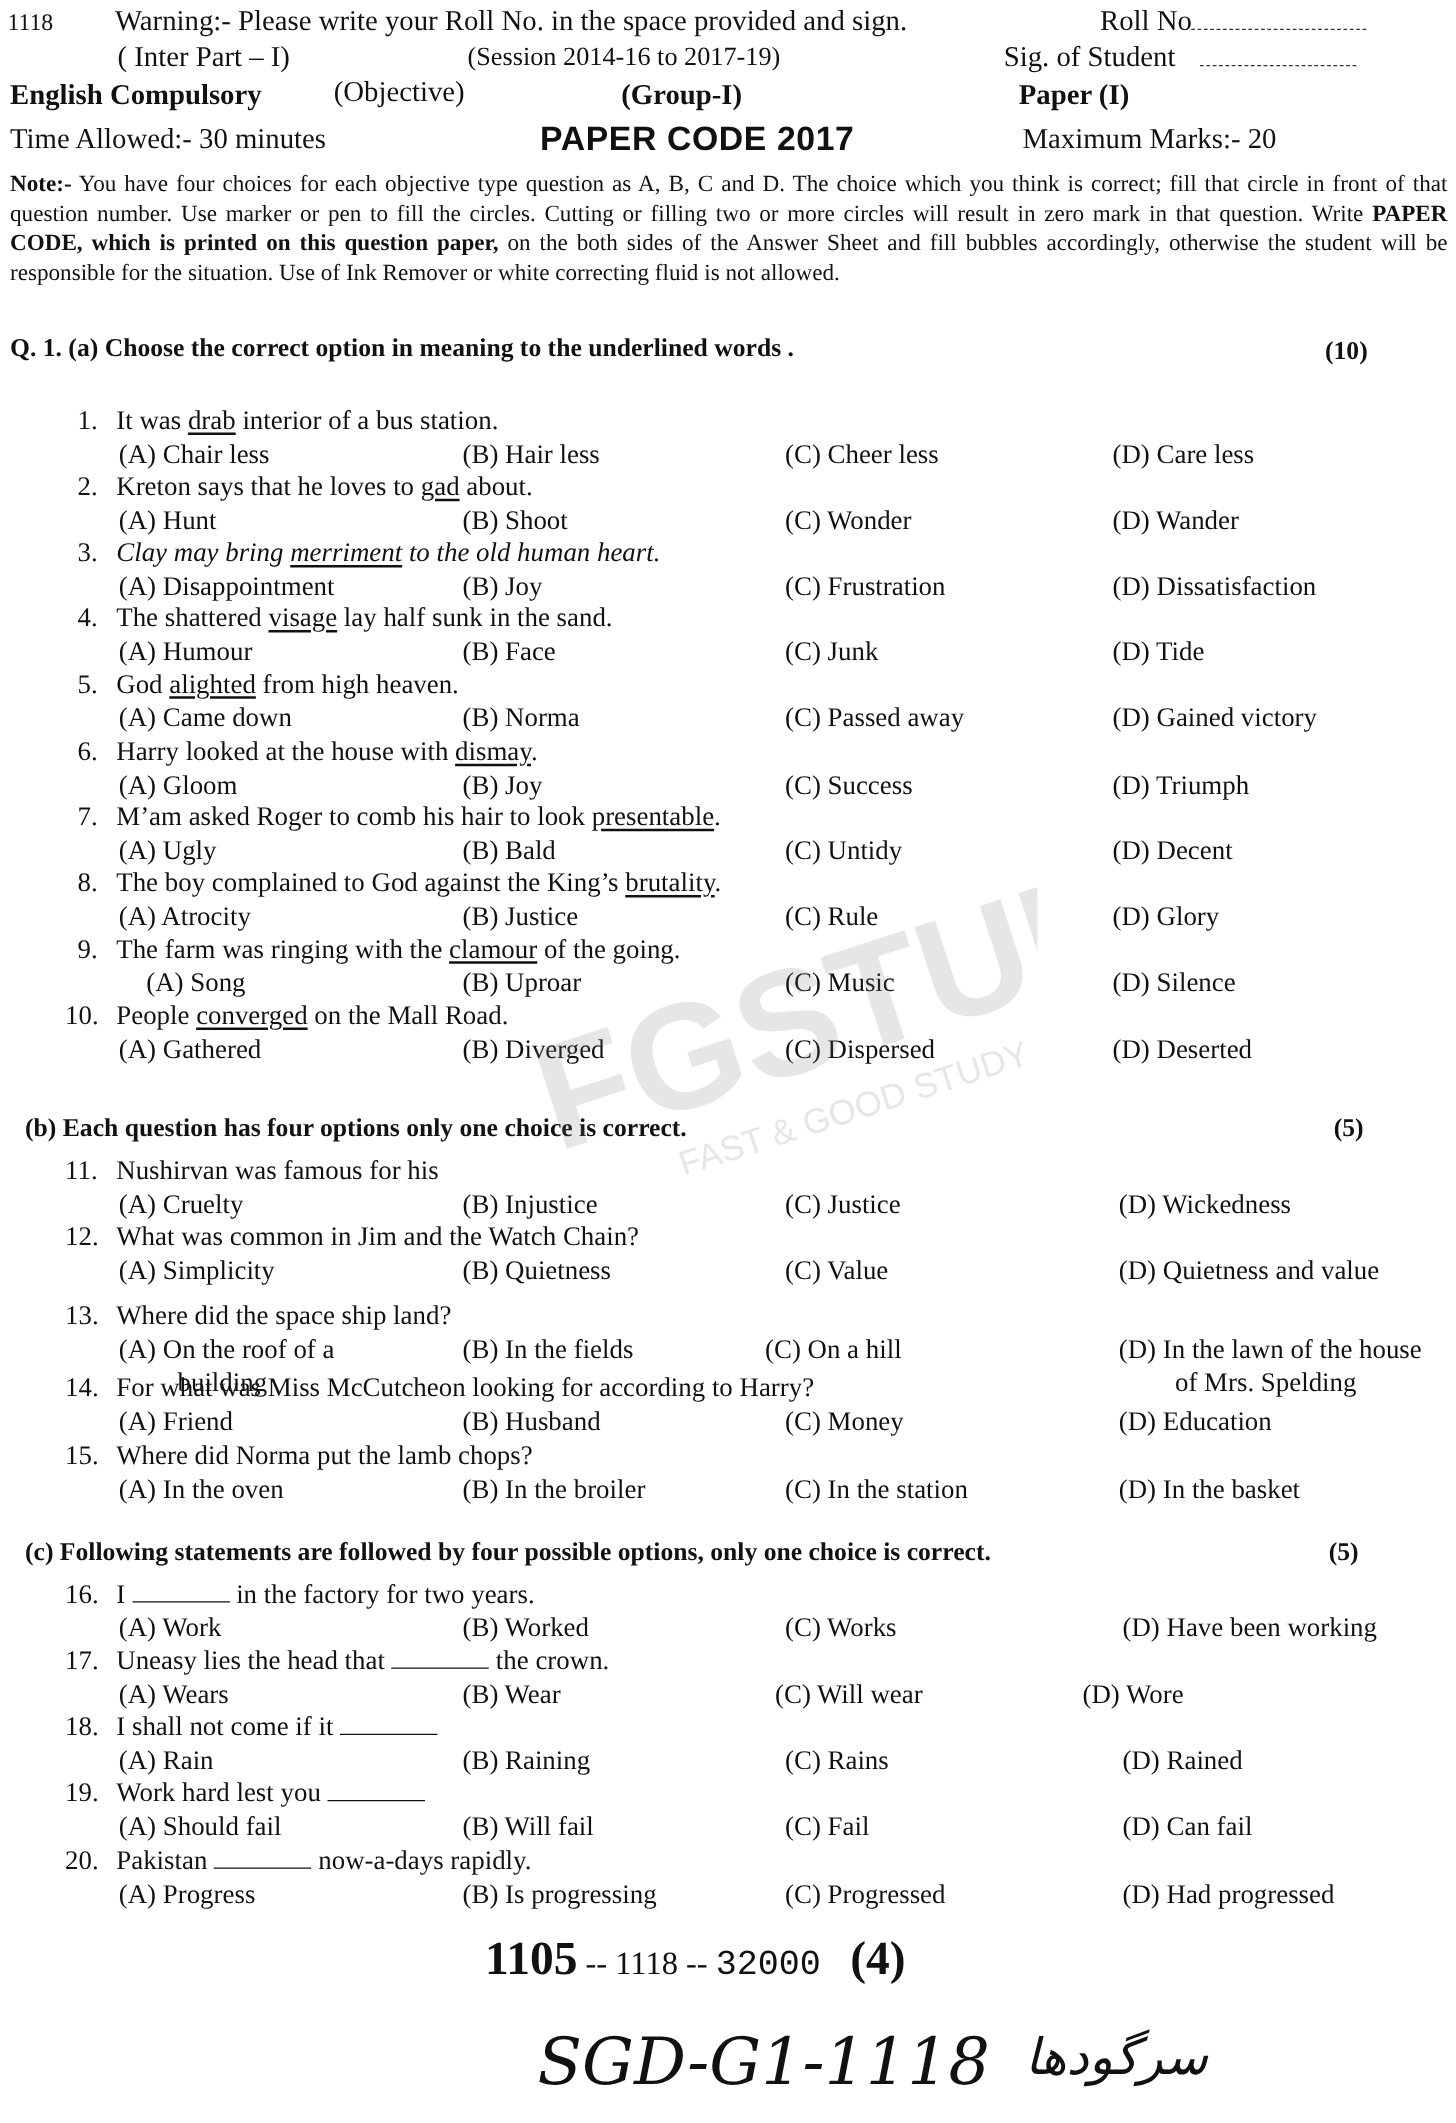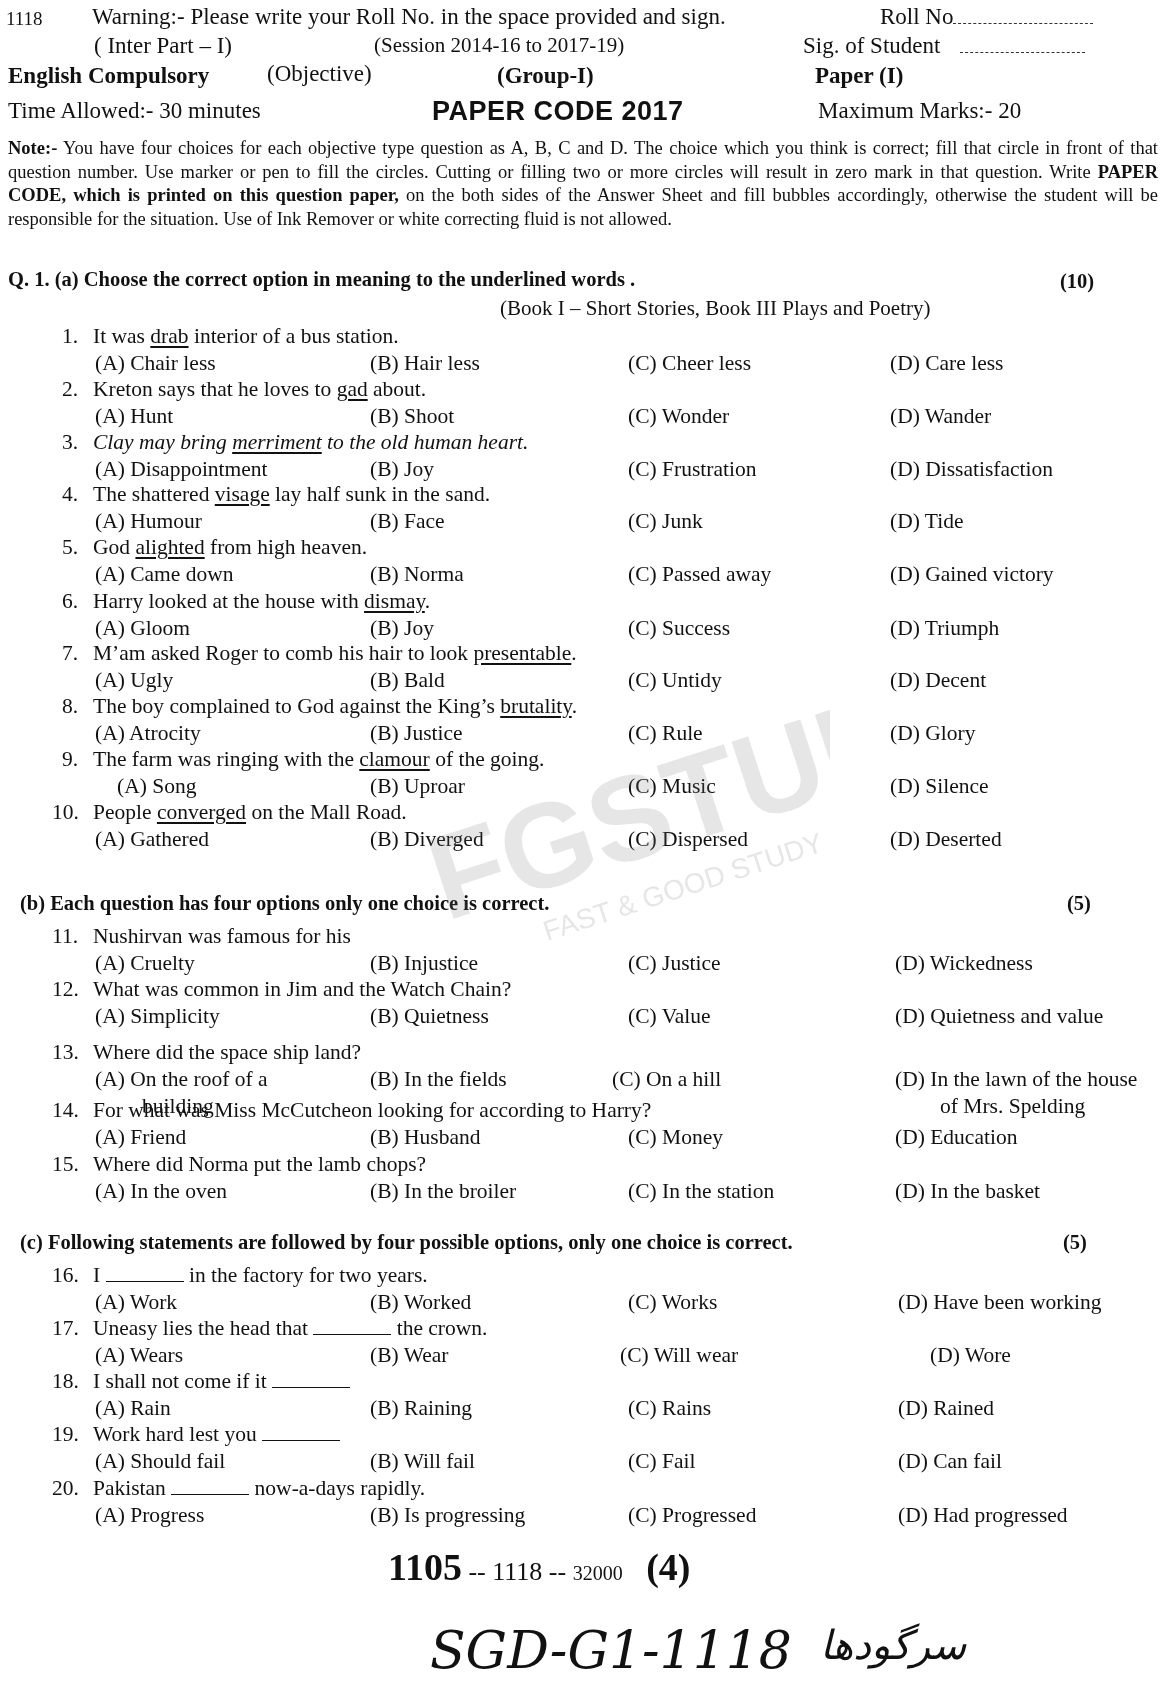--- a/index.html
+++ b/index.html
@@ -46,21 +46,20 @@
   <div class="abs hdr" style="left:8px;top:98px;">Time Allowed:- 30 minutes</div>
   <div class="abs code" style="left:432px;top:96px;">PAPER CODE 2017</div>
   <div class="abs hdr" style="left:818px;top:98px;">Maximum Marks:- 20</div>
 
   <div class="note">
     <b>Note:-</b><span> You have four choices for each objective type question as A, B, C and D.  The choice which you think is correct; fill that circle in front of that question number.  Use marker or pen to fill the circles. Cutting or filling two or more circles will result in zero mark in that question. Write </span><b>PAPER CODE, which is printed on this question paper,</b><span> on the both sides of the Answer Sheet and fill bubbles accordingly, otherwise the student will be responsible for the situation. Use of Ink Remover or white correcting fluid is not allowed.</span>
   </div>
 
   <div class="sec" style="left:8px;top:268px;">Q. 1. (a)  Choose the correct option in meaning to the underlined words .</div>
   <div class="sec" style="left:1060px;top:270px;">(10)</div>
-  <div class="abs" style="left:500px;top:296px;font-size:21px;">(Book I – Short Stories, Book III Plays and Poetry)</div>
 
   <div id="qa"></div>
 
   <div class="sec" style="left:20px;top:892px;">(b)  Each question has four options only one choice is correct.</div>
   <div class="sec" style="left:1067px;top:892px;">(5)</div>
 
   <div class="sec" style="left:20px;top:1231px;">(c)  Following statements are followed by four possible options, only one choice is correct.</div>
   <div class="sec" style="left:1063px;top:1231px;">(5)</div>
 
   <div id="questions">
@@ -160,21 +159,21 @@
       <div class="qline" style="left: 93px; top: 1263px;"><span>I </span><span class="blank" style="width: 78px;"></span><span> in the factory for two years.</span></div>
       <div class="opt" style="left: 95px; top: 1290px;">(A)  Work</div>
       <div class="opt" style="left: 370px; top: 1290px;">(B)  Worked</div>
       <div class="opt" style="left: 628px; top: 1290px;">(C)  Works</div>
       <div class="opt" style="left: 898px; top: 1290px; text-align: right;">(D)  Have been working</div>
       <div class="qline" style="left: 52px; top: 1316px;">17.</div>
       <div class="qline" style="left: 93px; top: 1316px;"><span>Uneasy lies the head that </span><span class="blank" style="width: 78px;"></span><span> the crown.</span></div>
       <div class="opt" style="left: 95px; top: 1343px;">(A)  Wears</div>
       <div class="opt" style="left: 370px; top: 1343px;">(B)  Wear</div>
       <div class="opt" style="left: 620px; top: 1343px;">(C)  Will wear</div>
-      <div class="opt" style="left: 930px; top: 1343px;">(D) Wore</div>
+      <div class="opt" style="left: 866px; top: 1343px;">(D) Wore</div>
       <div class="qline" style="left: 52px; top: 1369px;">18.</div>
       <div class="qline" style="left: 93px; top: 1369px;"><span>I shall not come if it </span><span class="blank" style="width: 78px;"></span><span></span></div>
       <div class="opt" style="left: 95px; top: 1396px;">(A)  Rain</div>
       <div class="opt" style="left: 370px; top: 1396px;">(B)  Raining</div>
       <div class="opt" style="left: 628px; top: 1396px;">(C)  Rains</div>
       <div class="opt" style="left: 898px; top: 1396px;">(D)  Rained</div>
       <div class="qline" style="left: 52px; top: 1422px;">19.</div>
       <div class="qline" style="left: 93px; top: 1422px;"><span>Work hard lest you </span><span class="blank" style="width: 78px;"></span><span></span></div>
       <div class="opt" style="left: 95px; top: 1449px;">(A)  Should fail</div>
       <div class="opt" style="left: 370px; top: 1449px;">(B)  Will fail</div>
@@ -189,19 +188,19 @@
     </div>
 
   <svg class="watermark" viewBox="0 0 460 330">
     <g transform="rotate(-18 230 165)">
       <text x="60" y="190" font-family="Liberation Sans, sans-serif" font-size="120" font-weight="bold" fill="#777">FGSTUDY</text>
       <text x="150" y="240" font-family="Liberation Sans, sans-serif" font-size="28" fill="#777">FAST &amp; GOOD STUDY</text>
     </g>
   </svg>
 
   <div class="abs" style="left:388px;top:1545px;font-size:38px;">
-    <b>1105</b><span style="font-size:26px;"> -- </span><span style="font-size:26px;">1118</span><span style="font-size:26px;"> -- </span><span style="font-size:20px;">32000</span>
+    <b>1105</b><span style="font-size:26px;"> -- </span><span style="font-size:26px;">1118</span><span style="font-size:26px;"> -- </span><span style="font-size:28px;font-family:Liberation Mono, monospace;">32000</span>
     <b style="margin-left:14px;">(4)</b>
   </div>
 
   <div class="sig" style="left:430px;top:1620px;">SGD-G1-1118</div>
   <div class="sig" style="left:820px;top:1622px;font-size:40px;">سرگودھا</div>
 </div>
 
 </body></html>

